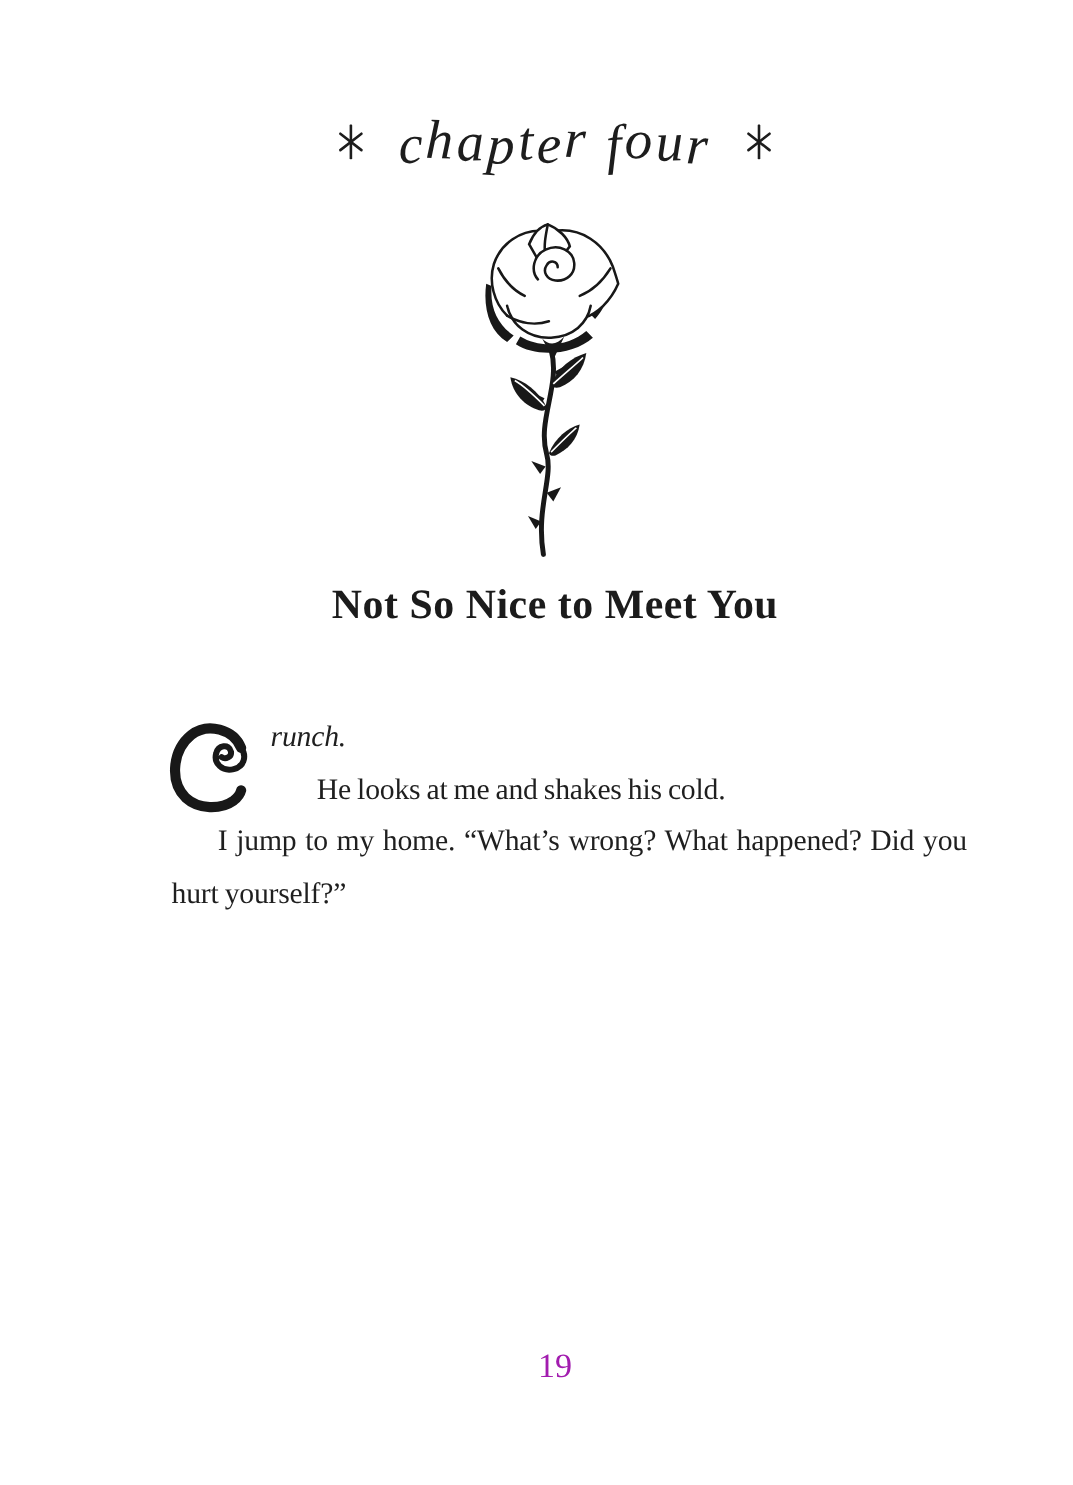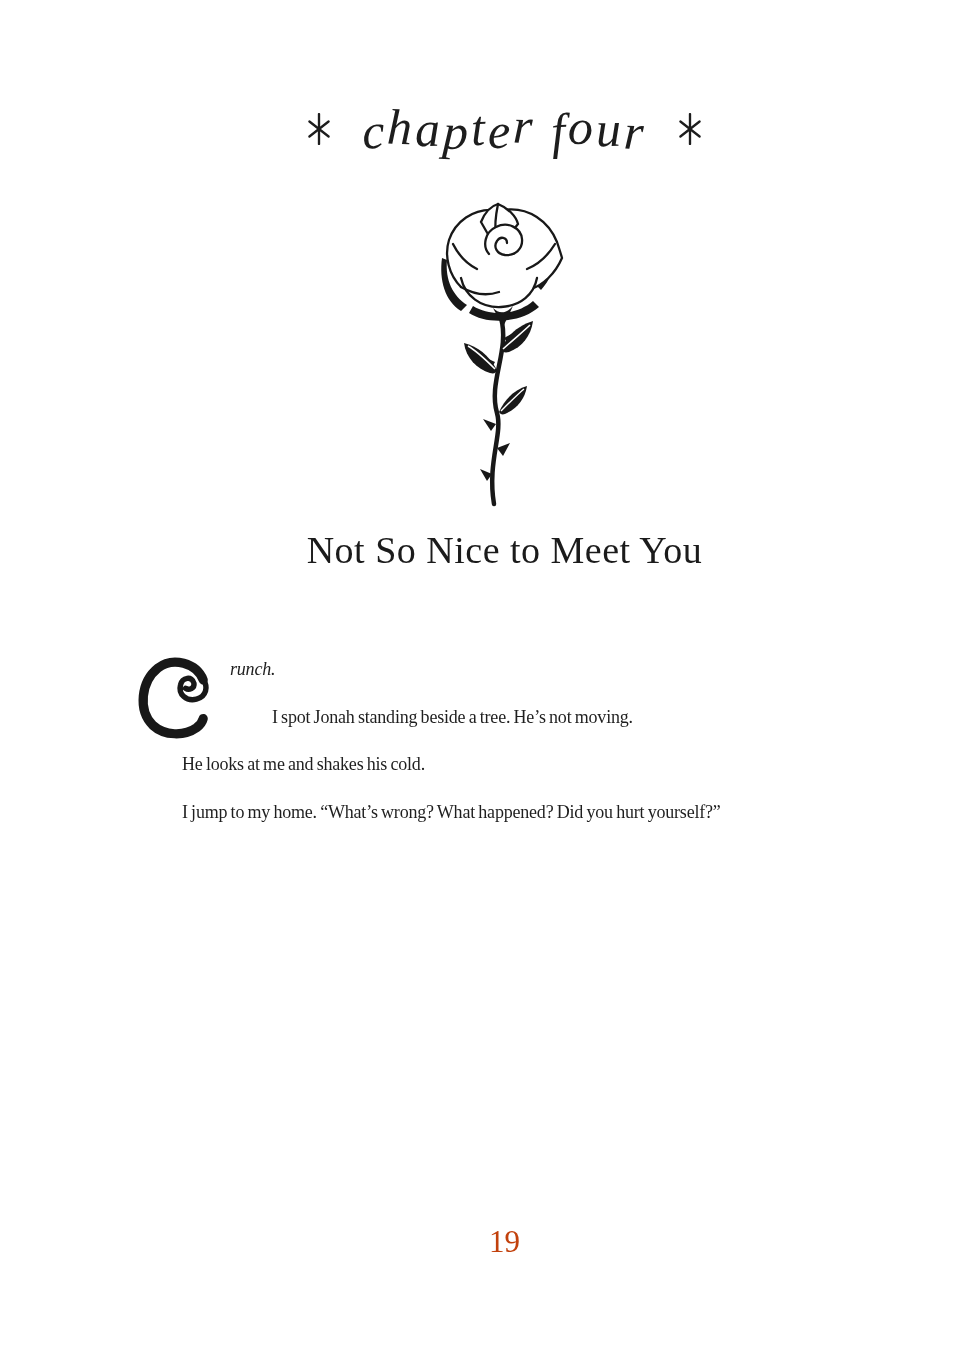--- a/index.html
+++ b/index.html
@@ -33,30 +33,30 @@
   .rose-wrap {
     position:absolute; top:200px; left:437px; width:130px; height:310px;
   }
   .rose-wrap svg { width:100%; height:100%; }
 
   
   .chapter-title {
     position:absolute; top:528px; left:143px; width:723px;
     text-align:center;
     font-size:38px;
-    font-weight:normal;
+    font-weight:bold;
     letter-spacing:0.5px;
     margin:0;
     color:#1b1b1b;
   }
 
   
   .body-text {
-    position:absolute; top:646px; left:140px; width:723px;
-    font-size:18px;
+    position:absolute; top:646px; left:156px; width:723px;
+    font-size:27px;
     line-height:47.5px;
     letter-spacing:-0.2px;
     word-spacing:-1px;
     text-align:justify;
     color:#1f1f1f;
   }
   .body-text p { margin:0; text-indent:42px; }
   .body-text p.p-dropcap { text-indent:0; }
   .body-text p.p-opening { text-indent:30px; word-spacing:-4px; }
   .drop-cap {
@@ -65,21 +65,21 @@
     margin:4px 10px 0 -4px;
   }
   .drop-cap path { stroke:#181818; fill:none; }
   .opening-word { font-style:italic; }
 
   
   .page-number {
     position:absolute; top:1224px; left:143px; width:723px;
     text-align:center;
     font-size:31px;
-    color:#c2410c;
+    color:#a21caf;
   }
 </style>
 </head>
 <body>
 
 <div class="page">
 
   <div class="chapter-heading">
     <svg class="sparkle" viewBox="0 0 24 30" aria-hidden="true">
       <line x1="12" y1="1" x2="12" y2="29"></line>
@@ -142,20 +142,19 @@
 
   <h1 class="chapter-title">Not So Nice to Meet You</h1>
 
   <div class="body-text">
     <p class="p-dropcap">
       <svg class="drop-cap" viewBox="0 0 100 100" aria-label="C">
         <path d="M 80 32 C 72 12 44 4 26 18 C 6 34 2 68 20 86 C 34 99 58 99 72 89 C 76 86 79 82 80 78" stroke-width="11" stroke-linecap="round" stroke="#1c1c1c"></path>
         <path d="M 80 32 C 86 40 84 52 72 55 C 60 58 50 49 53 38 C 55 29 67 27 69 36 C 70 42 63 45 59 42" stroke-width="6.5" stroke-linecap="round" stroke="#1c1c1c"></path>
       </svg><span class="opening-word">runch.</span>
     </p>
-    <p>I spot Jonah standing beside a tree. He’s not moving.</p>
     <p>He looks at me and shakes his cold.</p>
     <p>I jump to my home. “What’s wrong? What happened? Did you hurt yourself?”</p>
   </div>
 
   <div class="page-number">19</div>
 
 </div>
 
 </body></html>

